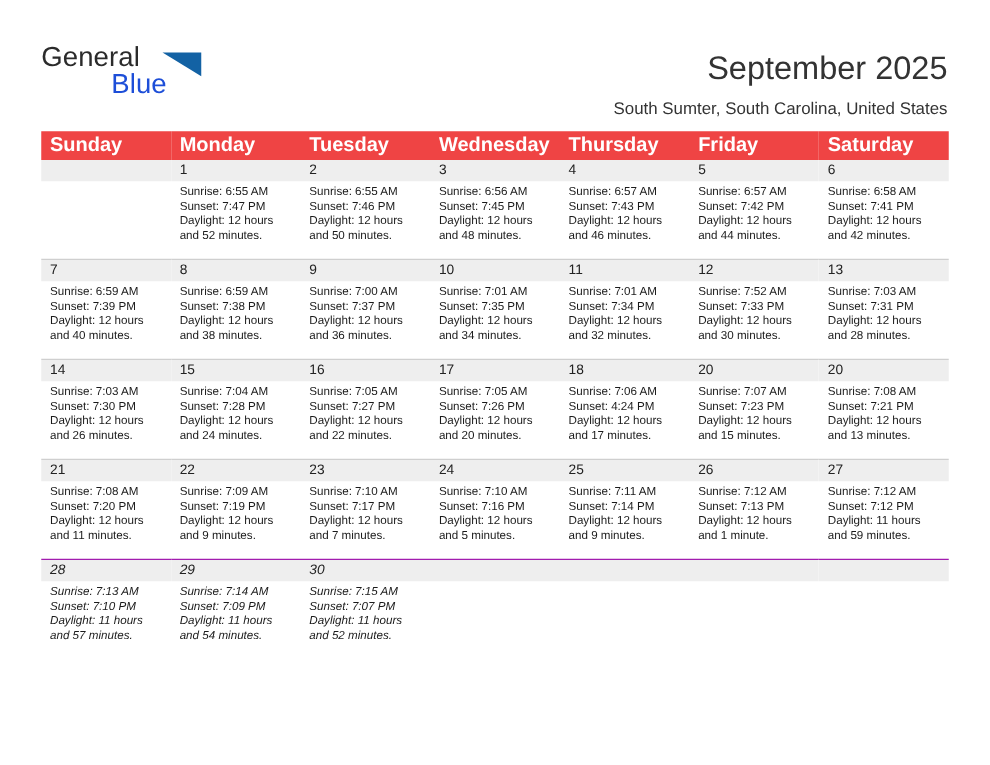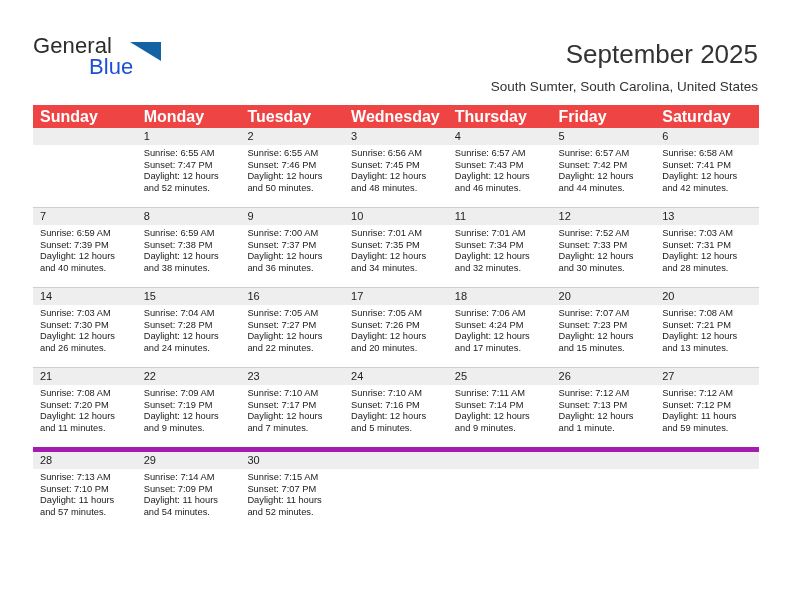--- a/index.html
+++ b/index.html
@@ -119,21 +119,22 @@
     padding: 0;
     border: none;
     border-top: 1px solid #cfcfcf;
     height: 79px;
     background: #ffffff;
   }
   .week-row.first-week td {
     border-top: none;
   }
   .week-row.last-week td {
-    border-top: 5px solid #a21caf;
+    border-top: 1px solid #a21caf;
+    font-style: italic;
   }
 
   .daynum {
     background: #eeeeee;
     height: 17px;
     line-height: 17px;
     font-size: 11px;
     color: #222222;
     padding-left: 7px;
     box-sizing: border-box;

